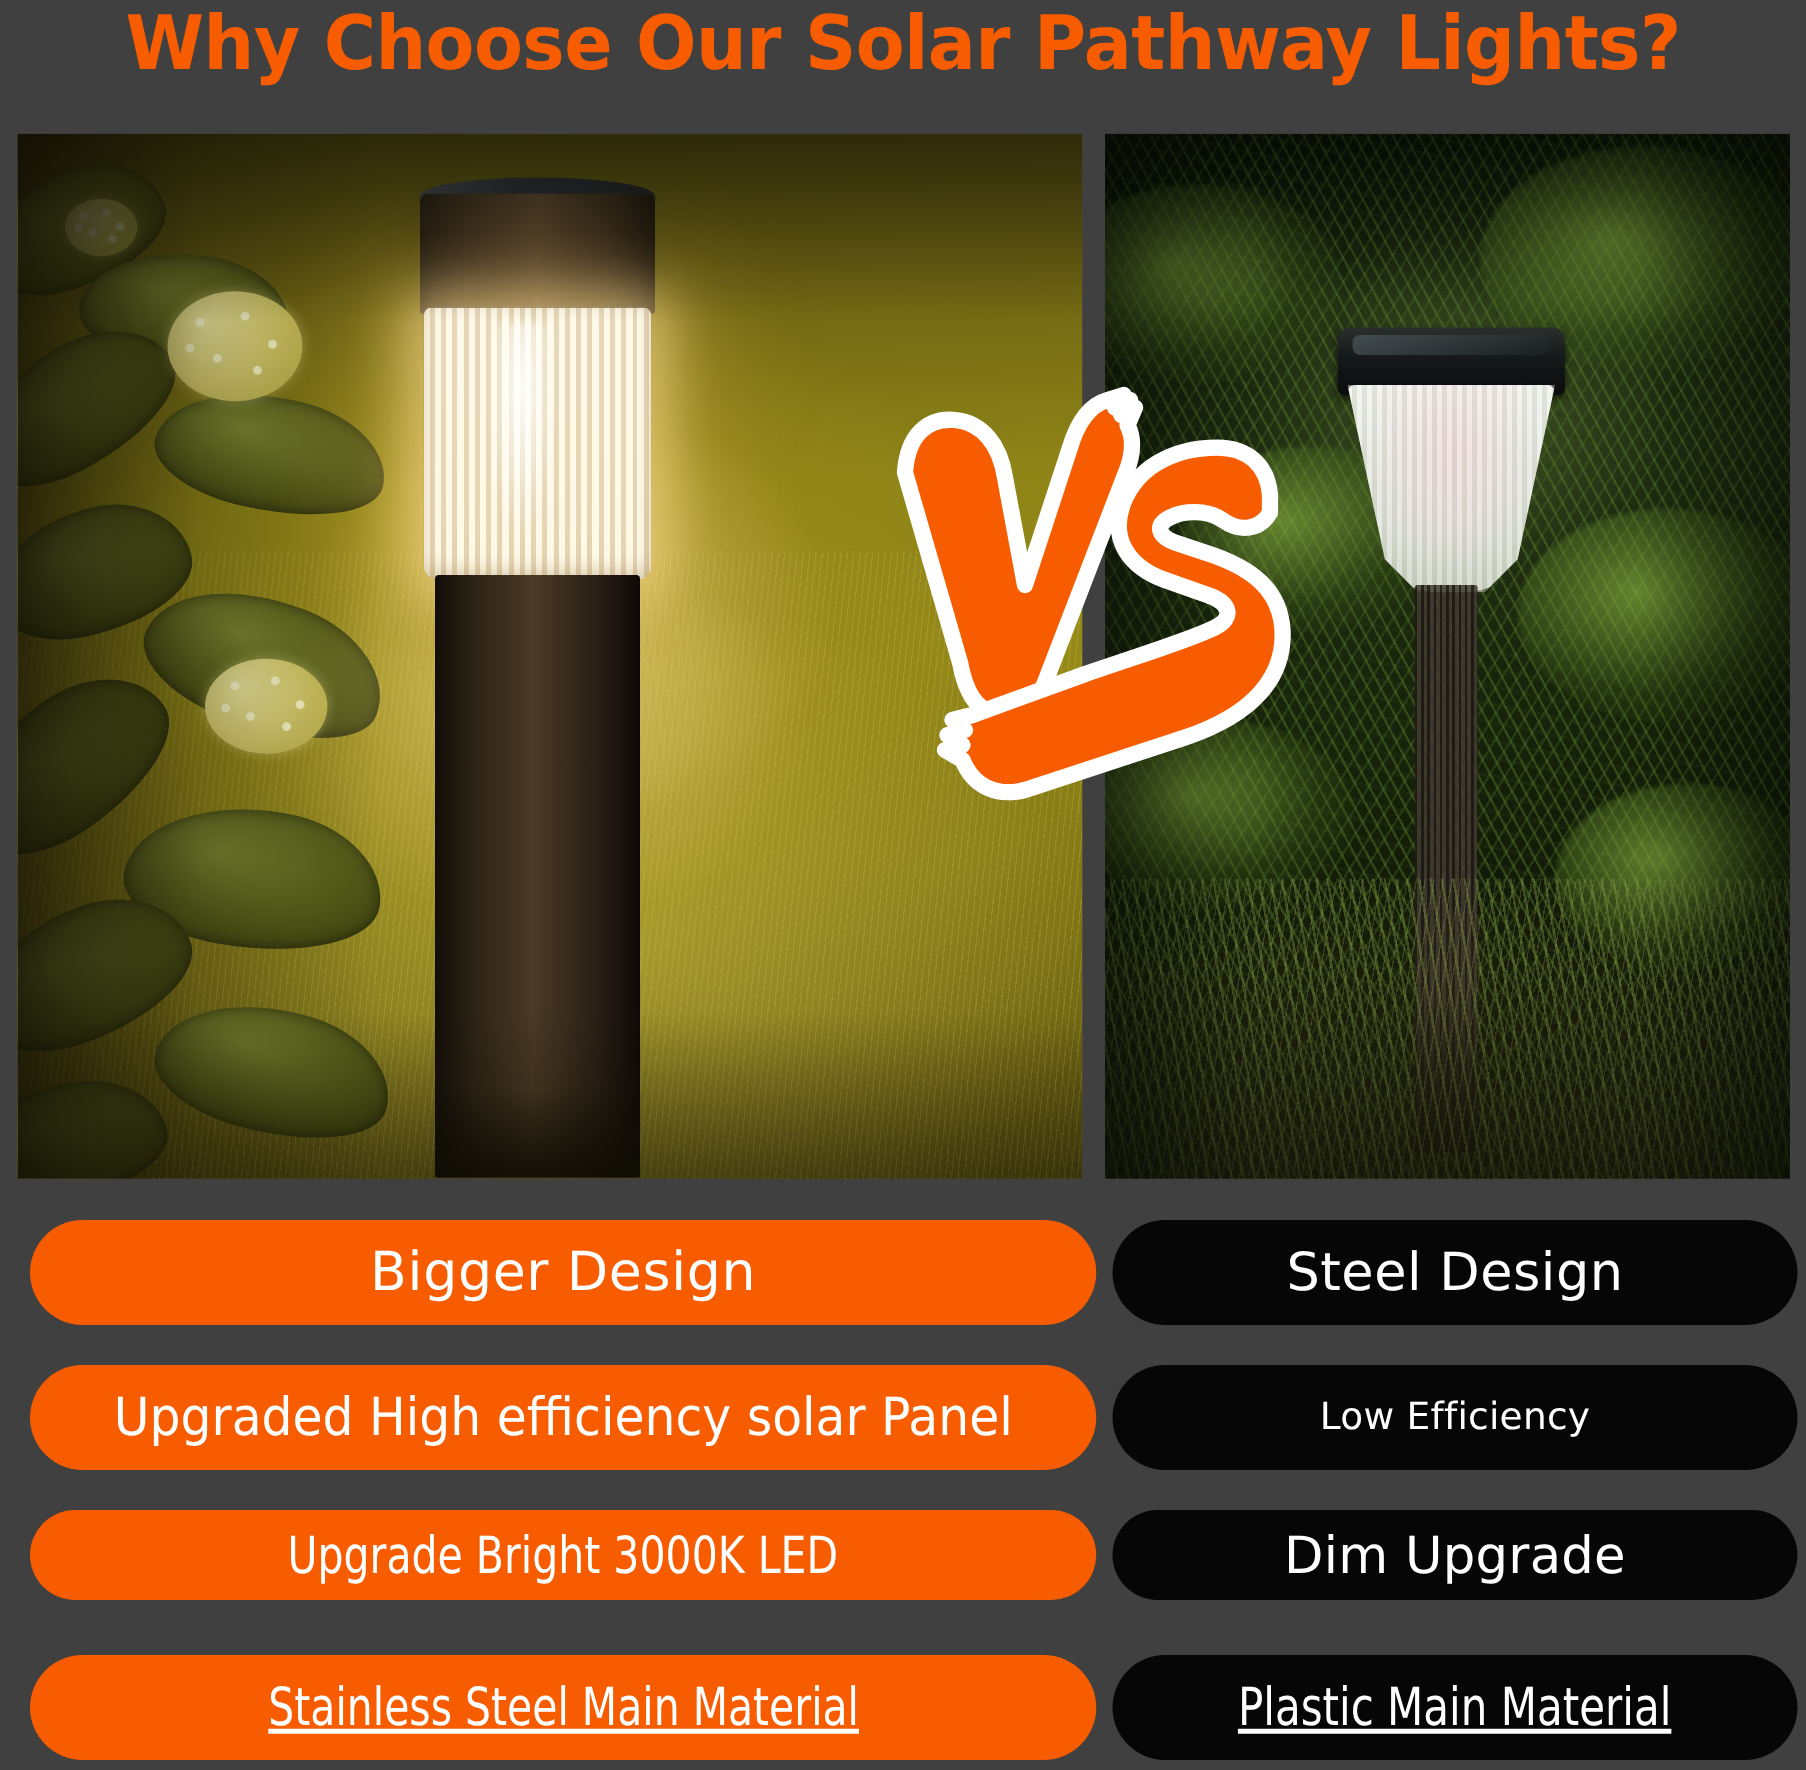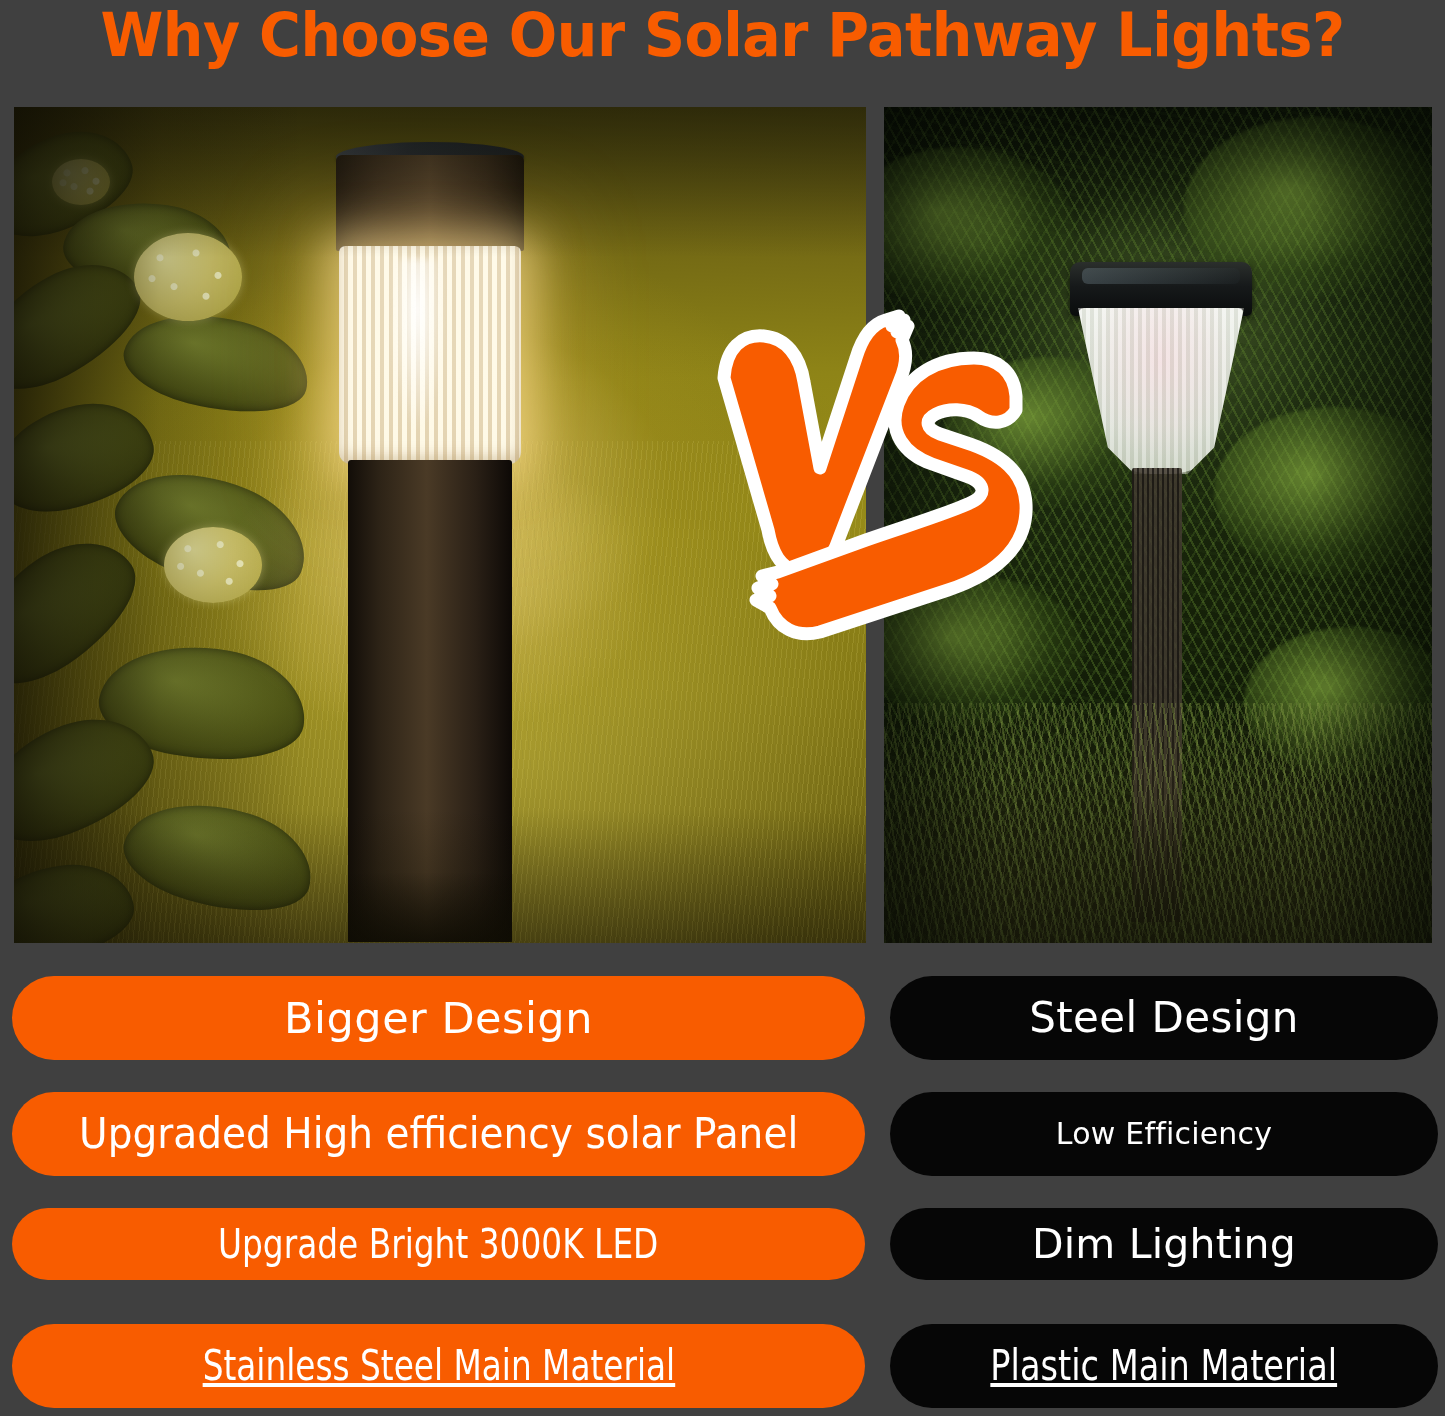--- a/index.html
+++ b/index.html
@@ -259,21 +259,21 @@
     position: absolute;
     display: flex;
     align-items: center;
     justify-content: center;
     text-align: center;
     border-radius: 999px;
     color: #fff;
     white-space: nowrap;
     overflow: hidden;
   }
-  .pill-pro  { background: #F85C00; left: 12px;  width: 853px; }
+  .pill-pro  { background: #F85C00; left: 24px;  width: 853px; }
   .pill-con  { background: #060606; left: 890px; width: 548px; }
 
   .pill-label { display: block; line-height: 1; }
 
   
   .row1 { top: 976px;  height: 84px; }
   .row2 { top: 1092px; height: 84px; }
   .row3 { top: 1208px; height: 72px; }
   .row4 { top: 1324px; height: 84px; text-decoration: underline; }
 
@@ -405,21 +405,21 @@
     <span class="pill-label f-cond t-upgraded">Upgraded High efficiency solar Panel</span>
   </div>
   <div class="pill pill-con row2">
     <span class="pill-label f-normal t-loweff">Low Efficiency</span>
   </div>
 
   <div class="pill pill-pro row3">
     <span class="pill-label f-cond t-led">Upgrade Bright 3000K LED</span>
   </div>
   <div class="pill pill-con row3">
-    <span class="pill-label f-normal t-dim">Dim Lighting</span>
+    <span class="pill-label f-normal t-dim">Dim Upgrade</span>
   </div>
 
   <div class="pill pill-pro row4">
     <span class="pill-label f-cond t-steel">Stainless Steel Main Material</span>
   </div>
   <div class="pill pill-con row4">
     <span class="pill-label f-cond t-plastic">Plastic Main Material</span>
   </div>
 
 </div>

